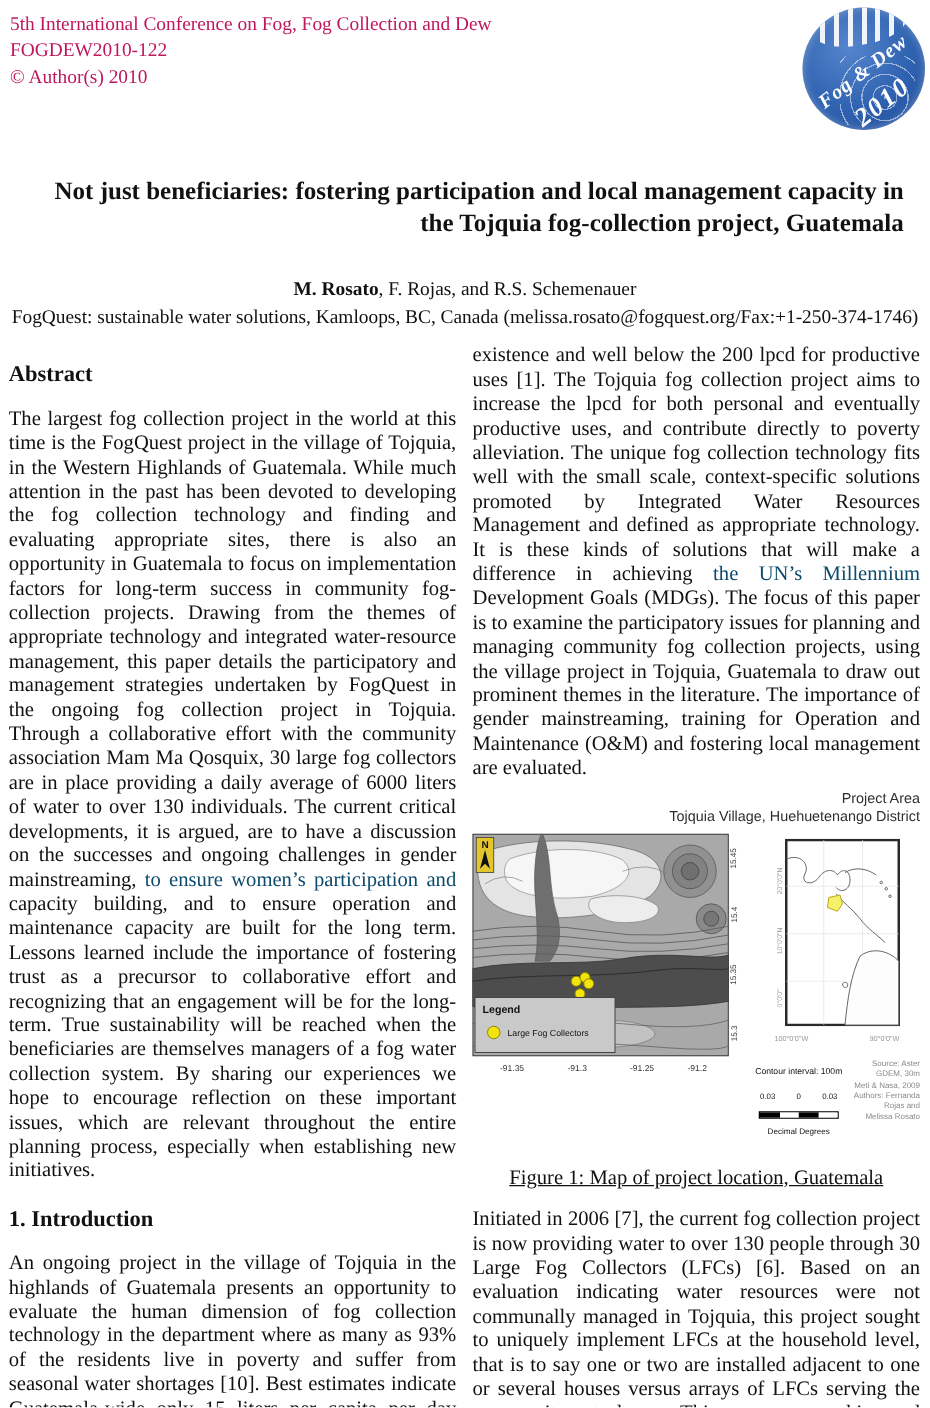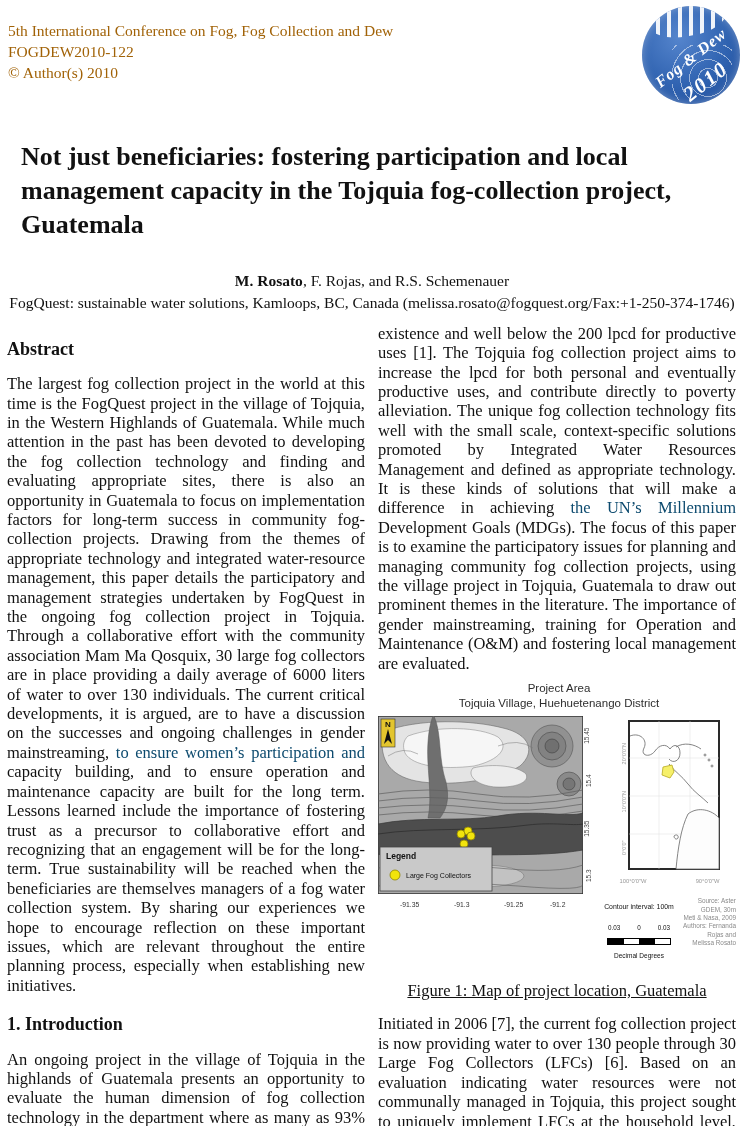--- a/index.html
+++ b/index.html
@@ -1,48 +1,48 @@
 <!DOCTYPE html>
 <html><head>
 <meta charset="utf-8">
 <style>
   html,body{margin:0;padding:0;background:#fff;}
   .page{position:relative;width:744px;height:1126px;background:#fff;overflow:hidden;
         font-family:"Liberation Serif",serif;color:#111;}
   
-  .hdr{position:absolute;top:10px;left:8px;font-size:15.5px;line-height:1.34;color:#a16207;margin-top:11px;}
+  .hdr{position:absolute;top:10px;left:8px;font-size:15.5px;line-height:1.34;color:#be185d;}
   
   .logo{position:absolute;top:6px;right:4px;width:98px;height:98px;border-radius:50%;
         background:radial-gradient(circle at 38% 32%,#5585cd 0%,#2f62b0 55%,#1d4a97 100%);
         overflow:hidden;box-shadow:inset 0 0 8px rgba(255,255,255,.35);}
   .logo .stripes{position:absolute;top:-8px;left:6px;width:78px;height:38px;
         background:repeating-linear-gradient(100deg,rgba(255,255,255,.92) 0 4px,rgba(255,255,255,0) 4px 11px);
         transform:rotate(-10deg);border-radius:45%;}
   .logo .speck{position:absolute;bottom:4px;right:8px;width:60px;height:55px;
         background:repeating-radial-gradient(circle at 60% 60%,rgba(255,255,255,.5) 0 1px,rgba(255,255,255,0) 1px 9px);}
   .logo .t1{position:absolute;top:43px;left:1px;width:96px;text-align:center;color:#fff;
         font:italic bold 16px "Liberation Serif",serif;transform:rotate(-38deg);letter-spacing:1px;}
   .logo .t2{position:absolute;top:63px;left:16px;width:96px;text-align:center;color:#fff;
         font:italic bold 21px "Liberation Serif",serif;transform:rotate(-38deg);letter-spacing:2px;}
   
   .content{padding:0 7px;}
-  .title{padding-top:140px;text-align:left;font-weight:bold;font-size:26px;line-height:1.3;
+  .title{padding-top:140px;text-align:right;font-weight:bold;font-size:20px;line-height:1.3;
          max-width:702px;margin:0 auto;}
   .authors{margin-top:29px;font-size:15.5px;line-height:1.4;text-align:center;}
   .authors .lead{font-weight:bold;}
   
   .columns{display:flex;gap:13px;margin-top:10px;}
   .col{width:358px;text-align:justify;font-size:16.5px;line-height:19.4px;}
   .col h2{font-size:18px;margin:16px 0 15px 0;text-align:left;}
   .col p{margin:0 0 2px 0;}
   .gray{color:#0c4a6e;}
   .col2-p1{margin-top:4px;}
   
   .fig{margin-top:8px;font-family:"Liberation Sans",sans-serif;}
-  .fig-head{font-size:11.5px;line-height:1.3;color:#2e2e2e;text-align:center;margin:0 0 5px 4px;}
+  .fig-head{font-size:11.5px;line-height:1.3;color:#2e2e2e;text-align:right;margin:0 0 5px 4px;}
   .map-row{display:flex;}
   .main-map-wrap{position:relative;width:219px;flex:0 0 auto;}
   svg.main-map{display:block;width:205px;height:178px;}
   .ytick{position:absolute;right:2px;font-size:6.5px;color:#444;transform:rotate(-90deg);transform-origin:center;}
   .xticks{position:relative;width:205px;height:10px;}
   .xticks span{position:absolute;top:1px;font-size:6.8px;color:#333;}
   .fig-right{flex:1;display:flex;flex-direction:column;align-items:center;margin-left:6px;}
   .inset-wrap{position:relative;padding-left:9px;margin-top:4px;}
   svg.inset{display:block;width:92px;height:150px;}
   .inset-ytick{position:absolute;left:-7px;font-size:5.5px;color:#999;transform:rotate(-90deg);width:26px;text-align:center;}

